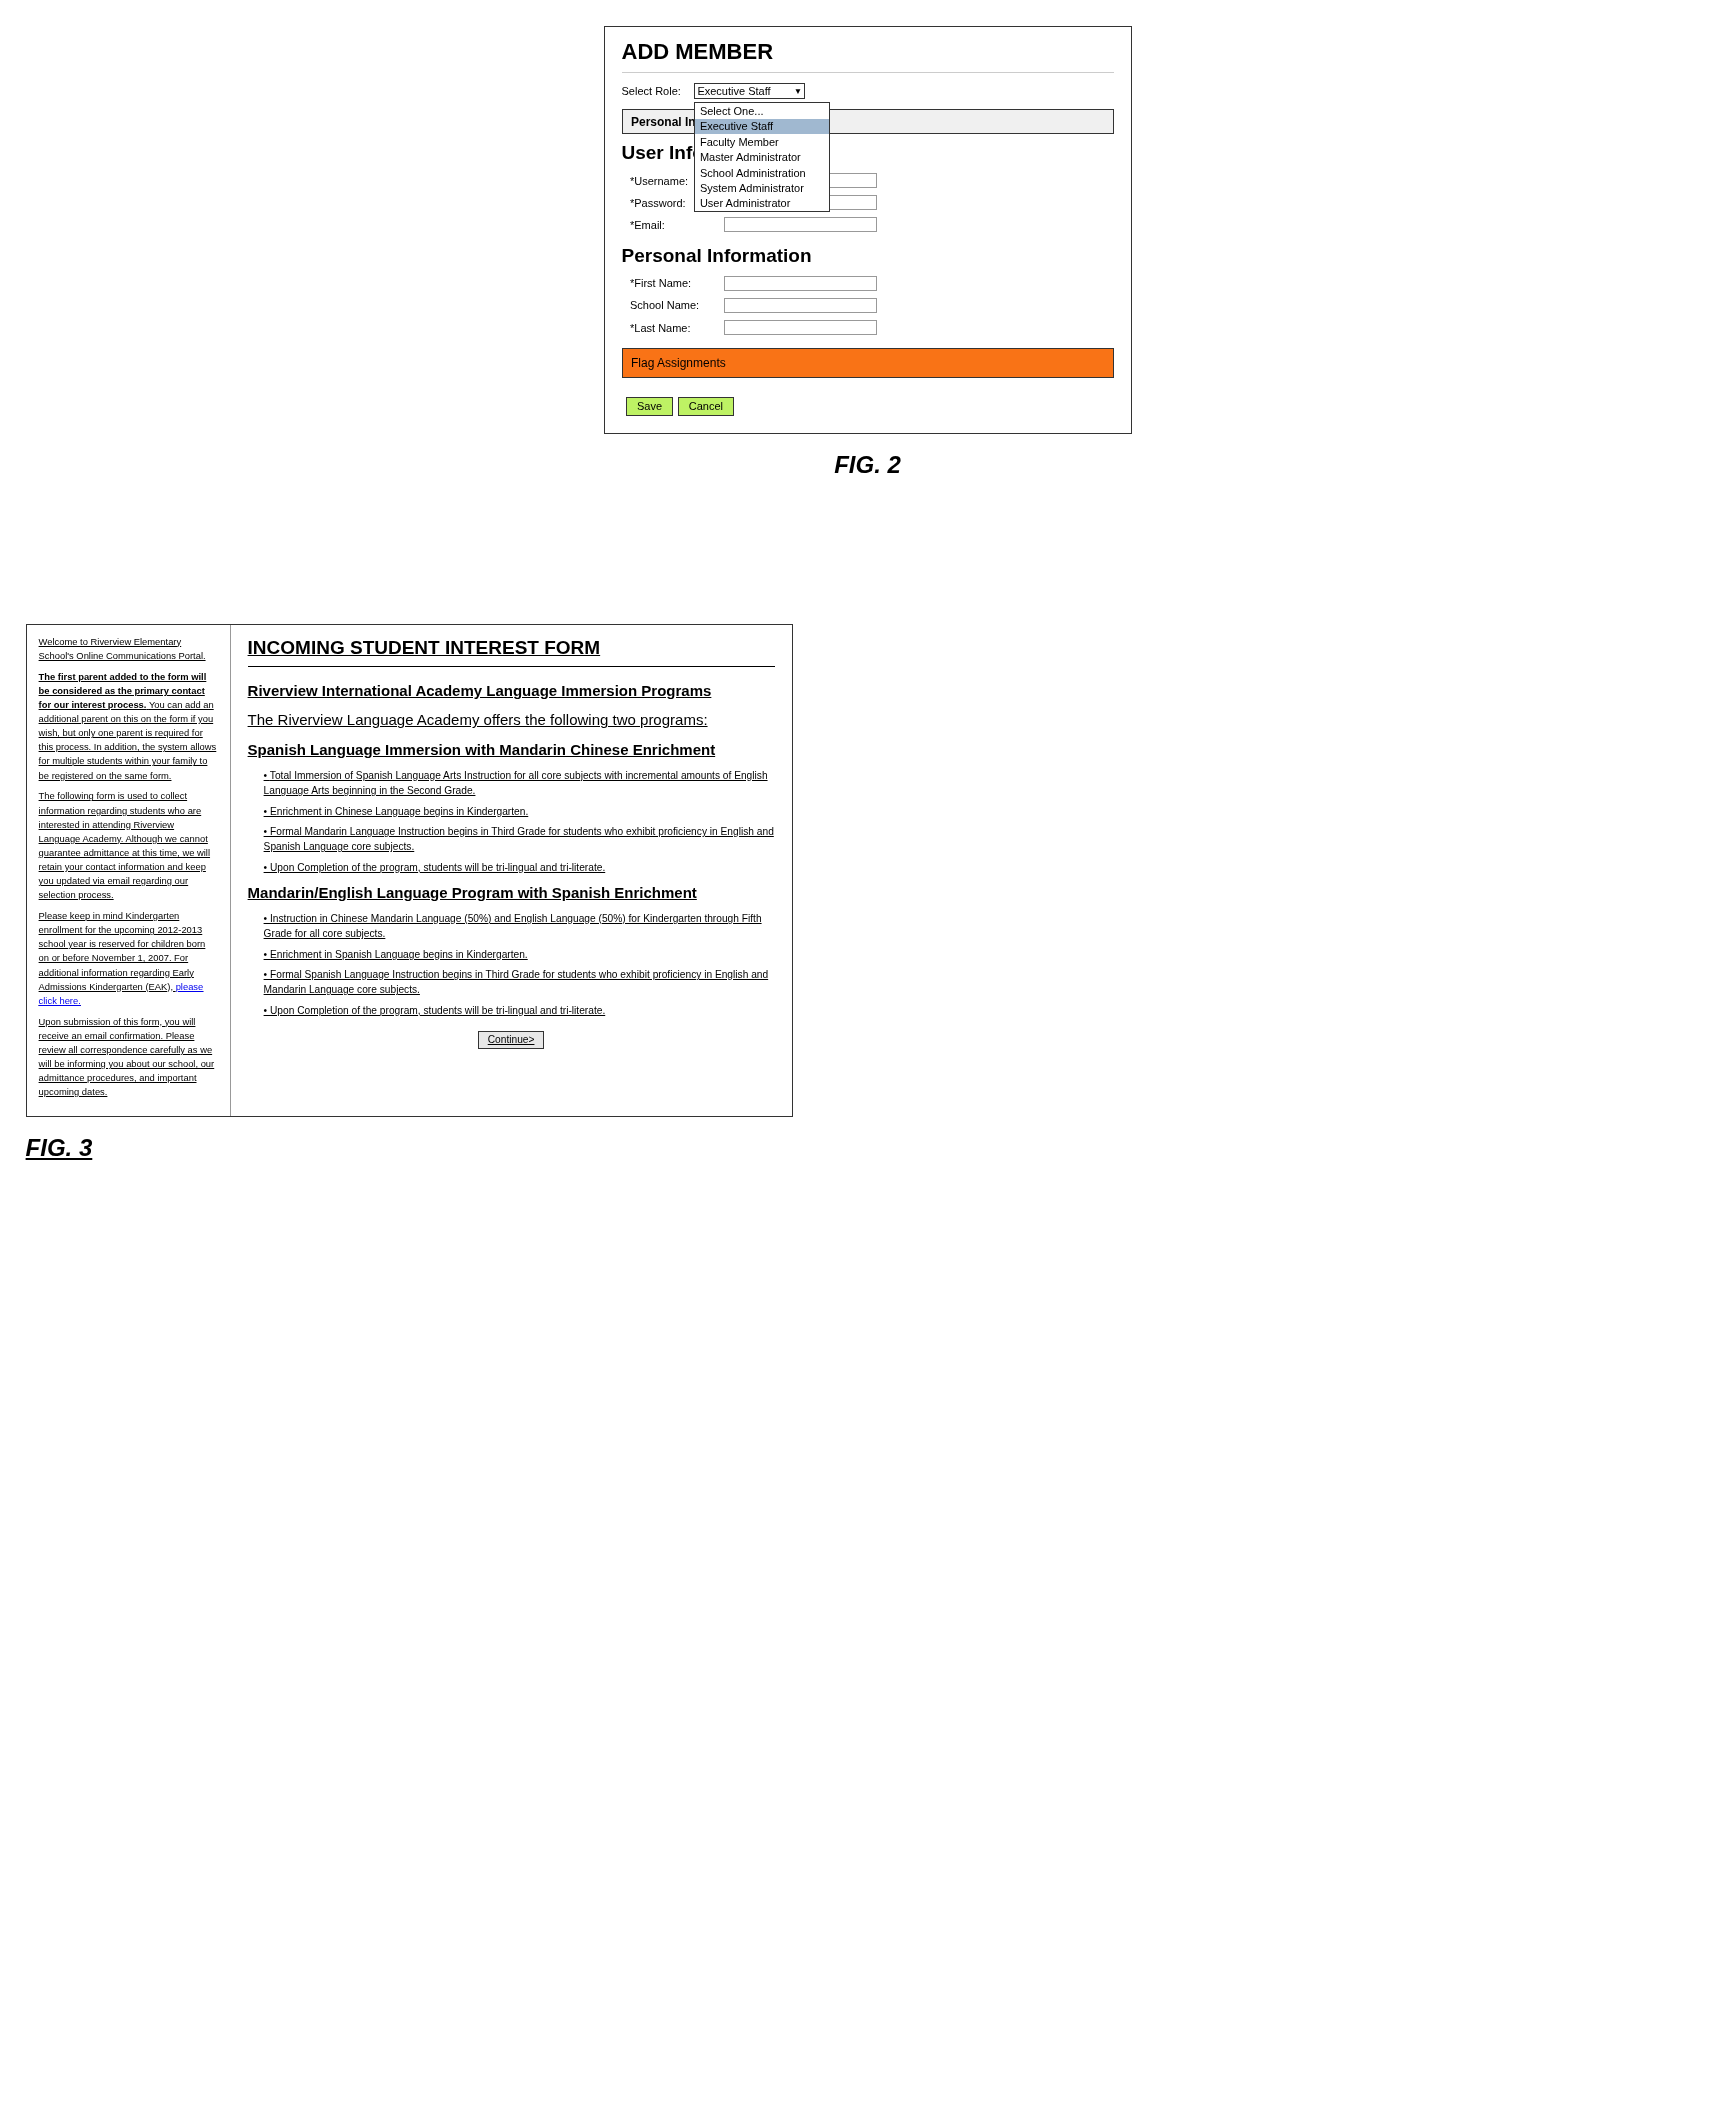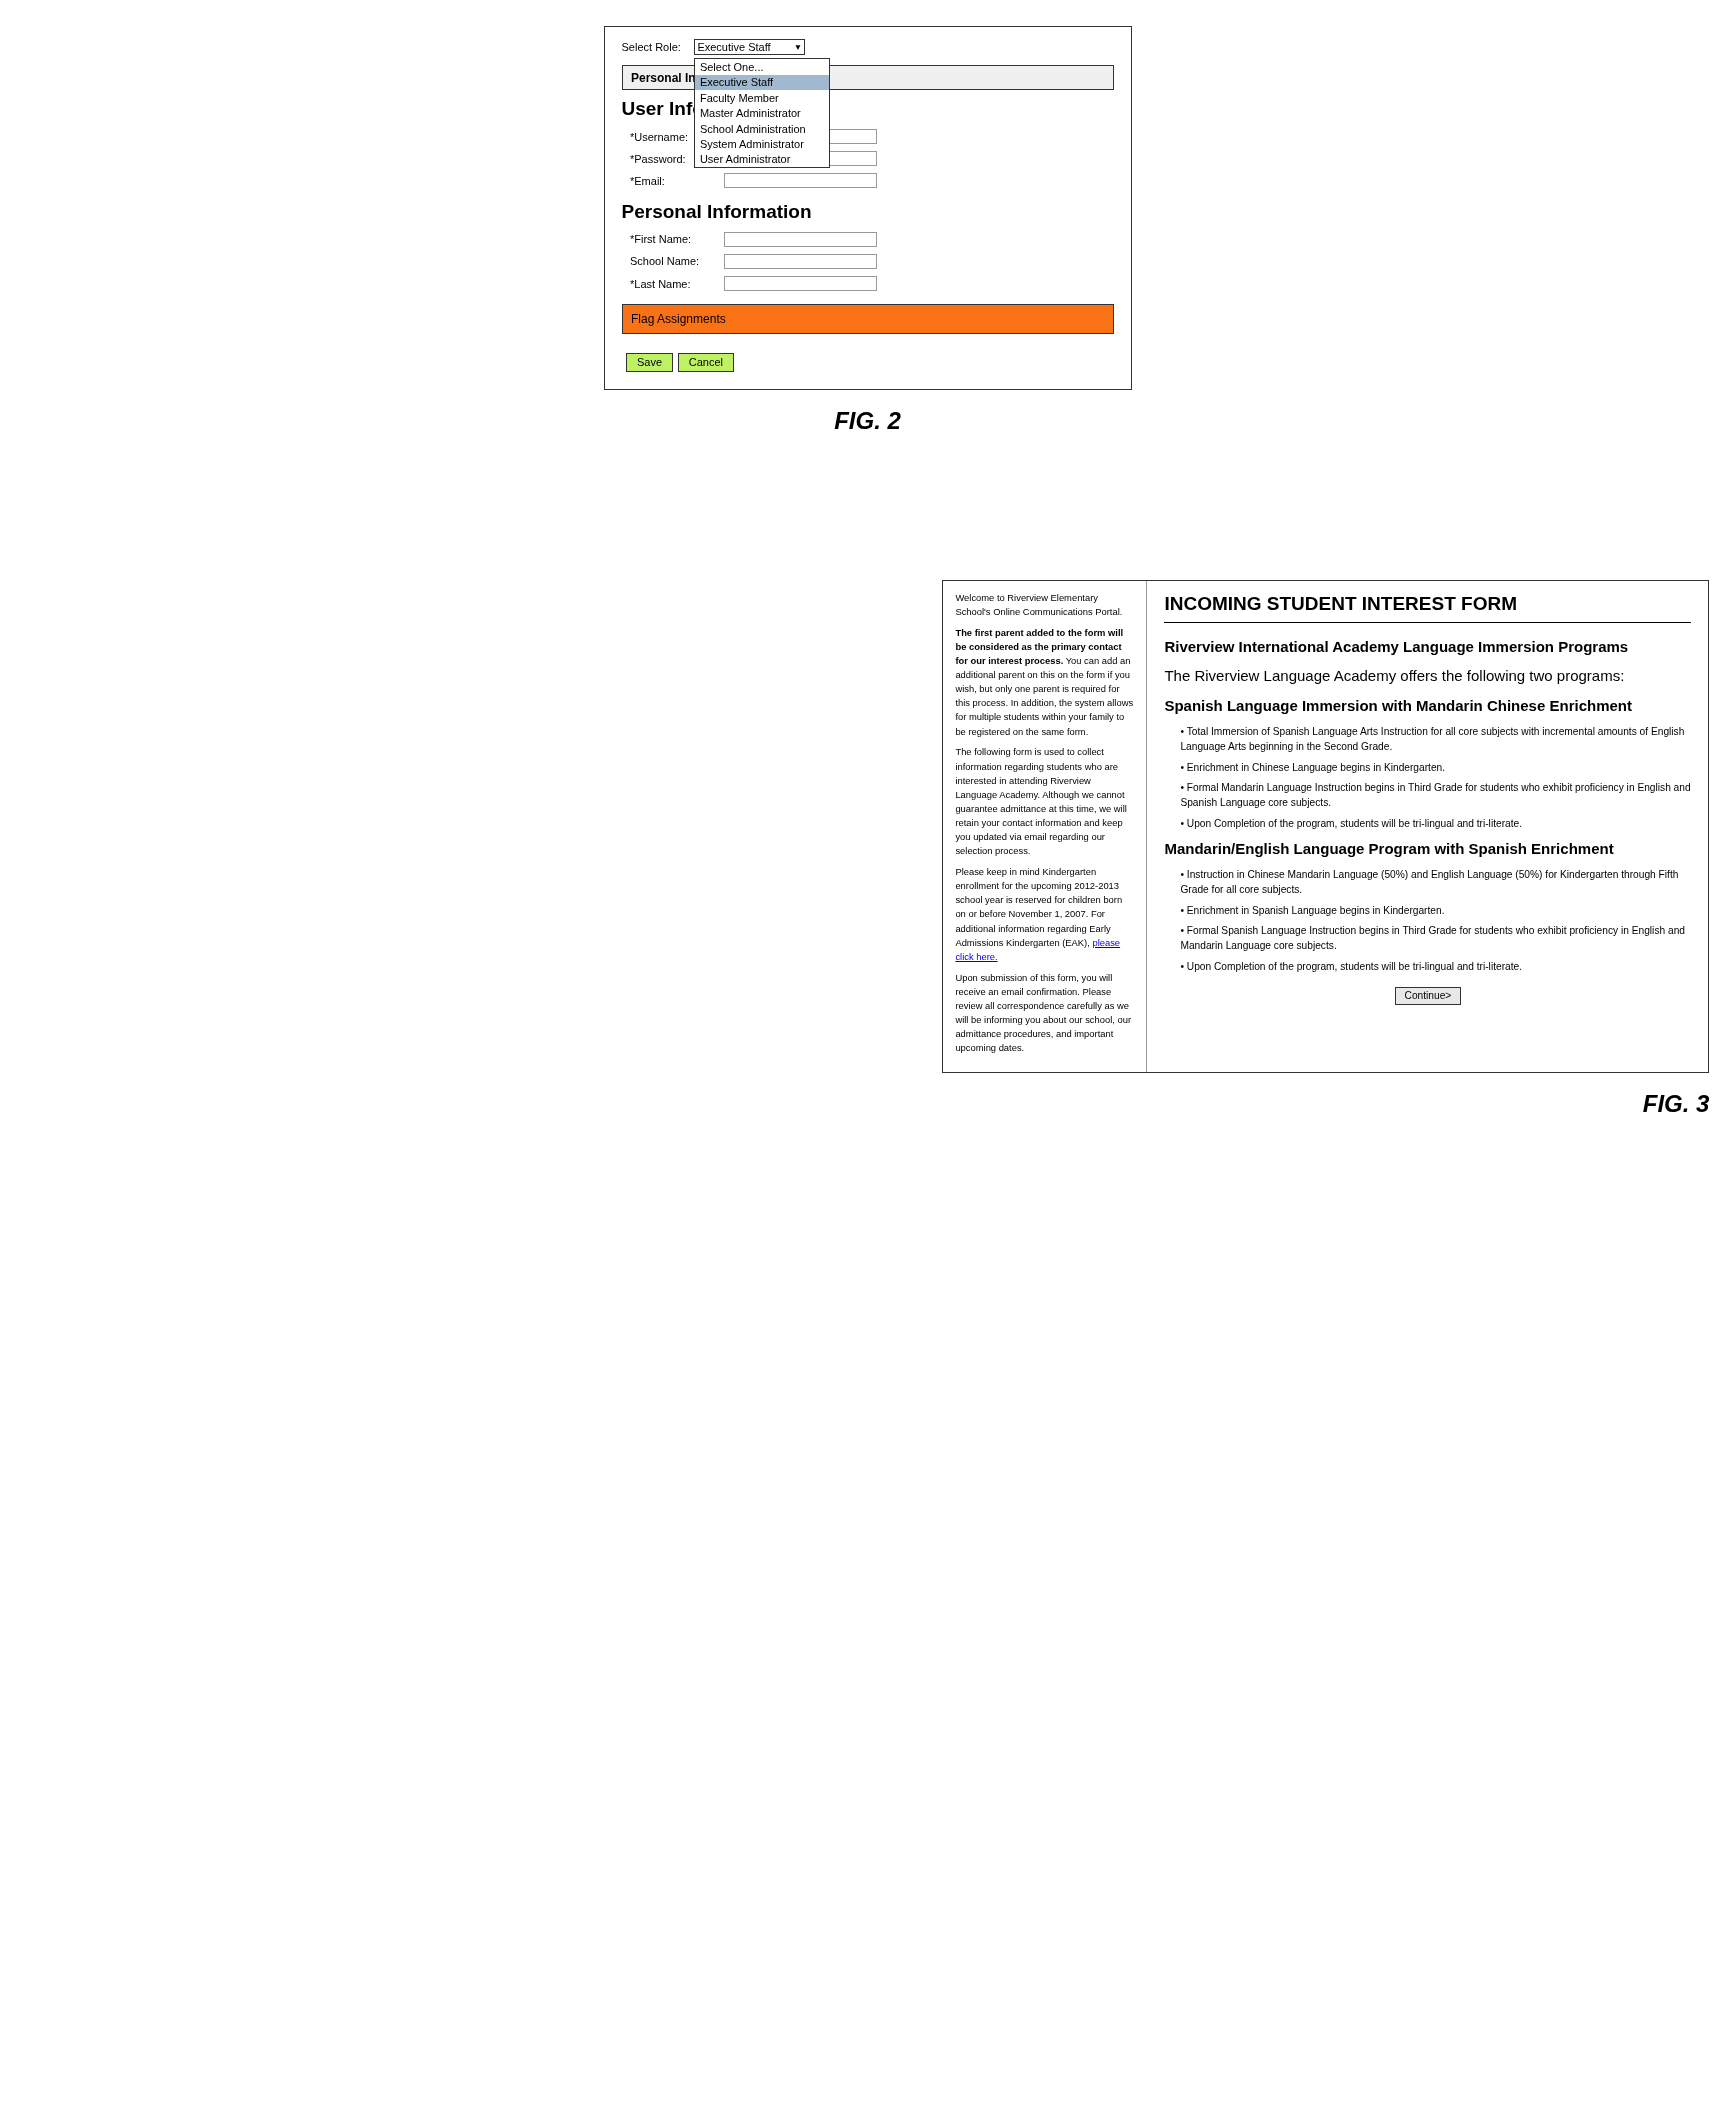--- a/index.html
+++ b/index.html
@@ -164,22 +164,23 @@
       font-style: italic;
       font-weight: bold;
       margin-top: 17px;
       text-align: center;
     }
 
     
     .fig3-container {
       display: flex;
       flex-direction: column;
-      align-items: flex-end;
+      align-items: flex-start;
       margin-top: 34px;
+      text-decoration: underline;
     }
 
     .fig3-dialog {
       display: flex;
       border: 1.7px solid #333;
       background: #fff;
       width: 767px;
     }
 
     .fig3-left {
@@ -258,20 +259,21 @@
 
     .select-role-container {
       position: relative;
     }
   </style>
 </head>
 <body>
 
 <div class="fig2-container">
   <div class="add-member-dialog">
+    <div class="add-member-title">ADD MEMBER</div>
 
     <div class="select-role-row">
       <span class="select-role-label">Select Role:</span>
       <div class="select-role-container">
         <div class="select-role-wrapper">
           <select class="select-role-select">
             <option>Executive Staff</option>
           </select>
           <span class="select-arrow">▼</span>
         </div>

